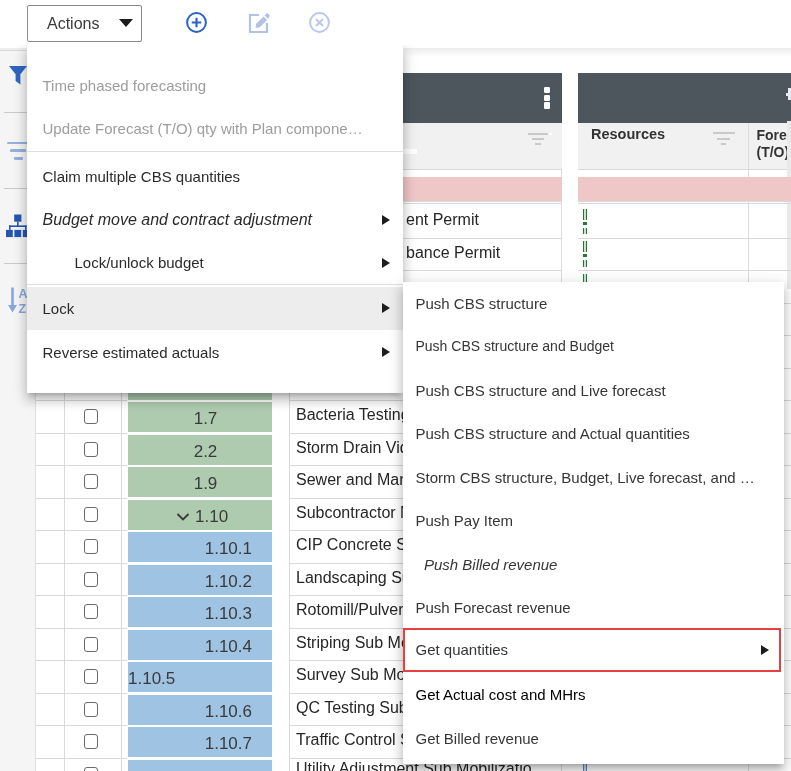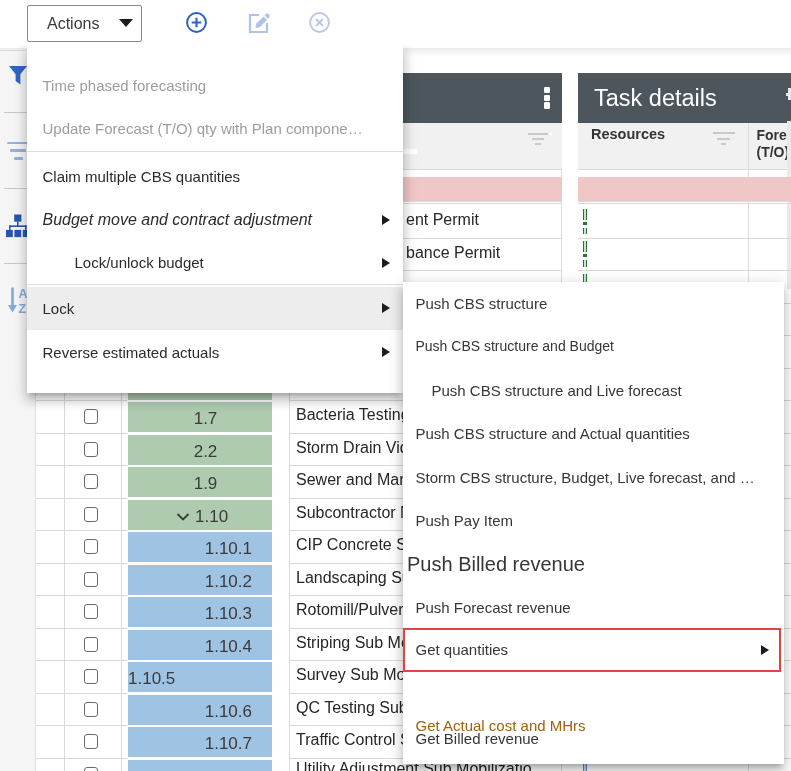--- a/index.html
+++ b/index.html
@@ -137,21 +137,20 @@
       <div class="abs" style="left:128px;top:759.7px;width:144.3px;height:30px;background:#9fc3e3;"></div>
       <div class="abs" style="left:296px;top:753px;height:32.5px;line-height:32.5px;font-size:16px;color:#262626;white-space:nowrap;max-width:264px;overflow:hidden;">Utility Adjustment Sub Mobilizatio</div>
       <div class="abs" style="left:63.5px;top:204.5px;width:1px;bottom:0;background:#d9d9d9;"></div>
       <div class="abs" style="left:120.8px;top:204.5px;width:1px;bottom:0;background:#d9d9d9;"></div>
       <div class="abs" style="left:289px;top:204.5px;width:1px;bottom:0;background:#d9d9d9;"></div>
       <div class="abs" style="left:36px;top:203.2px;width:526px;height:1px;background:#d9d9d9;"></div>
     </div>
 
   <div class="abs" style="left:578px;top:73.2px;width:213px;bottom:0;background:#fff;"></div>
   <div class="abs" style="left:578px;top:73.2px;width:213px;height:49.8px;background:#4c565c;"></div>
-  <div class="abs" style="left:594px;top:84.8px;font-size:23.5px;color:#fff;">Task details</div>
   <div class="abs" style="left:788px;top:88px;width:3px;height:12px;background:#e8ecf2;"></div>
   <div class="abs" style="left:786px;top:92.5px;width:5px;height:3px;background:#e8ecf2;"></div>
   <div class="abs" style="left:578px;top:123px;width:213px;height:47.3px;background:#f1f1f2;border-bottom:1px solid #d9d9d9;"></div>
   <div class="abs" style="left:591px;top:126px;font-size:14.5px;font-weight:bold;color:#333;">Resources</div>
   <div class="abs" style="left:712.5px;top:132px;width:22.4px;height:2.4px;background:#c9c9c9;"></div>
   <div class="abs" style="left:717.2px;top:137.7px;width:12.9px;height:2.4px;background:#c9c9c9;"></div>
   <div class="abs" style="left:720.9px;top:142.5px;width:5.6px;height:2.4px;background:#c9c9c9;"></div>
   <div class="abs" style="left:756.5px;top:126.5px;font-size:14px;font-weight:bold;color:#333;line-height:17.5px;white-space:nowrap;">Forecast<br>(T/O) qty</div>
 
   <div class="abs" style="left:787px;top:121px;width:4px;height:168px;background:#e9e9e9;"></div>
@@ -236,32 +235,32 @@
       <div class="abs" style="left:42.5px;top:330.5px;height:43px;line-height:43px;font-size:15px;color:#2b2b2b;white-space:nowrap;">Reverse estimated actuals</div>
       <svg class="abs" style="left:382px;top:347px;" width="8" height="10" viewBox="0 0 8 10">
         <path d="M0 0 L8 5 L0 10 z" fill="#1c1c1c"></path>
       </svg>
     </div>
 
   <div class="abs" style="left:402.5px;top:281.5px;width:381px;height:482px;background:#fff;box-shadow:0 5px 5px -3px rgba(0,0,0,.2), 0 8px 10px 1px rgba(0,0,0,.14), 0 3px 14px 2px rgba(0,0,0,.12);"></div>
   <div id="submenu">
       <div class="abs" style="left:415.5px;top:281.5px;height:43.5px;line-height:43.5px;font-size:15px;color:#363636;white-space:nowrap;">Push CBS structure</div>
       <div class="abs" style="left:415.5px;top:325px;height:43.5px;line-height:43.5px;font-size:14px;color:#363636;white-space:nowrap;">Push CBS structure and Budget</div>
-      <div class="abs" style="left:415.5px;top:368.5px;height:43.5px;line-height:43.5px;font-size:15px;color:#363636;white-space:nowrap;margin-left:16px;">Push CBS structure and Live forecast</div>
+      <div class="abs" style="left:415.5px;top:368.5px;height:43.5px;line-height:43.5px;font-size:15px;color:#363636;white-space:nowrap;">Push CBS structure and Live forecast</div>
       <div class="abs" style="left:415.5px;top:412px;height:43.5px;line-height:43.5px;font-size:15px;color:#363636;white-space:nowrap;">Push CBS structure and Actual quantities</div>
       <div class="abs" style="left:415.5px;top:455.5px;height:43.5px;line-height:43.5px;font-size:15px;color:#363636;white-space:nowrap;">Storm CBS structure, Budget, Live forecast, and …</div>
       <div class="abs" style="left:415.5px;top:499px;height:43.5px;line-height:43.5px;font-size:15px;color:#363636;white-space:nowrap;">Push Pay Item</div>
-      <div class="abs" style="left:407px;top:542.5px;height:43.5px;line-height:43.5px;font-size:20px;color:#363636;white-space:nowrap;">Push Billed revenue</div>
+      <div class="abs" style="left:424px;top:542.5px;height:43.5px;line-height:43.5px;font-size:15px;color:#363636;white-space:nowrap;font-style:italic;">Push Billed revenue</div>
       <div class="abs" style="left:415.5px;top:586px;height:43.5px;line-height:43.5px;font-size:15px;color:#363636;white-space:nowrap;">Push Forecast revenue</div>
       <div class="abs" style="left:415.5px;top:628px;height:43.5px;line-height:43.5px;font-size:15px;color:#363636;white-space:nowrap;">Get quantities</div>
       <div class="abs" style="left:403px;top:627.5px;width:378px;height:44px;border:2.5px solid #e5413e;"></div>
       <svg class="abs" style="left:761px;top:644.75px;" width="8" height="10" viewBox="0 0 8 10">
         <path d="M0 0 L8 5 L0 10 z" fill="#1c1c1c"></path>
       </svg>
-      <div class="abs" style="left:415.5px;top:704px;height:43.5px;line-height:43.5px;font-size:15px;color:#a16207;white-space:nowrap;">Get Actual cost and MHrs</div>
+      <div class="abs" style="left:415.5px;top:673px;height:43.5px;line-height:43.5px;font-size:15px;color:#000000;white-space:nowrap;">Get Actual cost and MHrs</div>
       <div class="abs" style="left:415.5px;top:716.5px;height:43.5px;line-height:43.5px;font-size:15px;color:#363636;white-space:nowrap;">Get Billed revenue</div>
     </div>
 
 </div>
 
   <div class="abs" style="left:0;top:0;width:791px;height:45px;background:#fff;"></div>
   <div class="abs" style="left:26.5px;top:4.5px;width:115px;height:37px;border:1px solid #8a8a8a;border-radius:2px;background:#fff;"></div>
   <div class="abs" style="left:47px;top:4.5px;height:37px;line-height:37px;font-size:16px;color:#3b3b3b;">Actions</div>
   <svg class="abs" style="left:119px;top:19px;" width="14" height="8" viewBox="0 0 14 8">
     <path d="M0 0 h14 l-7 8 z" fill="#1c1c1c"></path>

